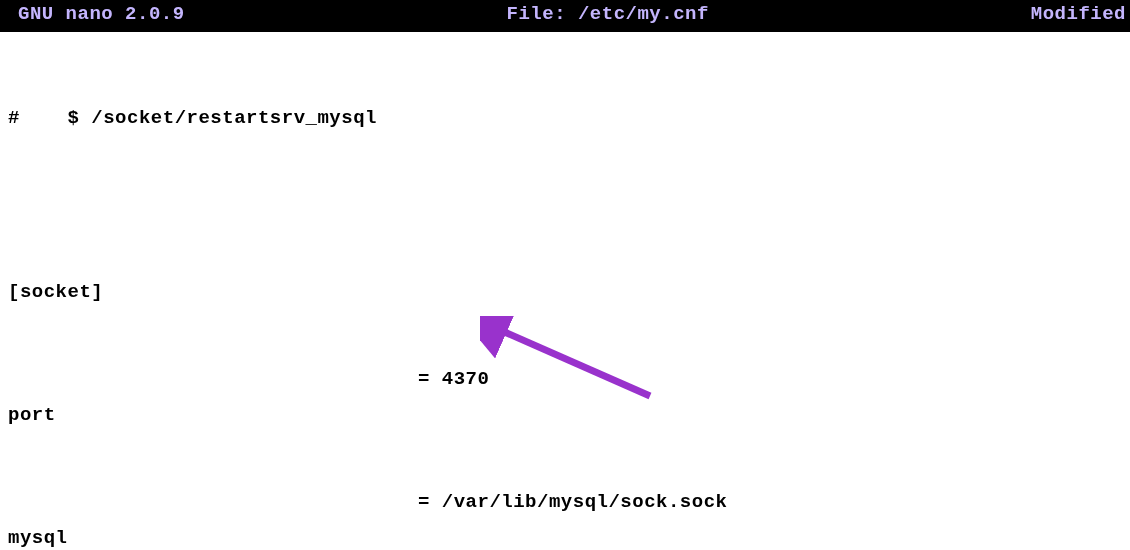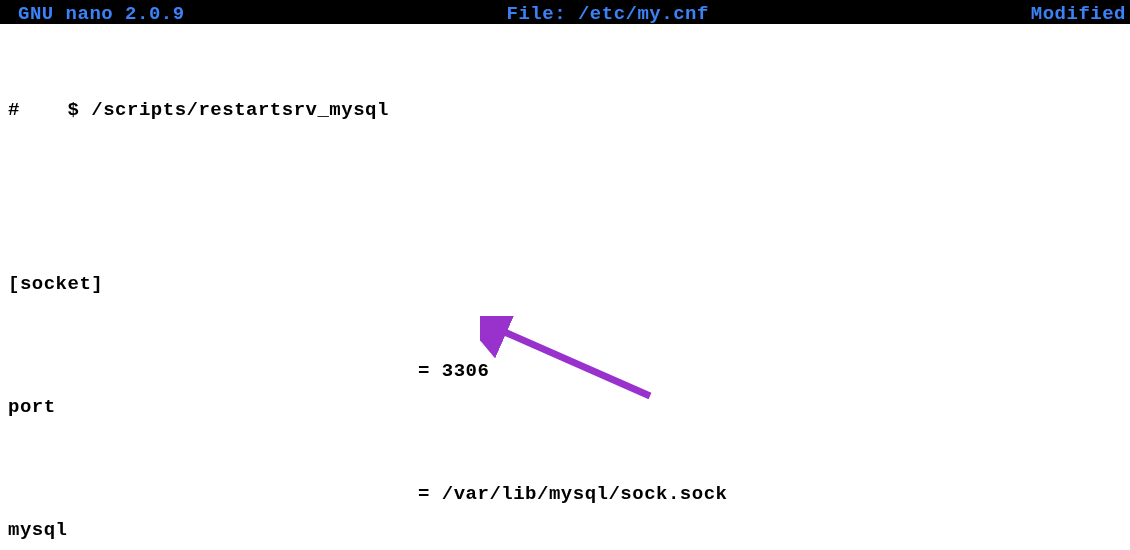--- a/index.html
+++ b/index.html
@@ -10,22 +10,22 @@
     font-size: 19px;
     font-weight: bold;
     background: #ffffff;
     color: #000000;
     overflow: hidden;
     position: relative;
     letter-spacing: 0.5px;
   }
   .title-bar {
     background: #000000;
-    color: #3b82f6;
-    height: 24px;
+    color: #c4b5fd;
+    height: 32px;
     line-height: 28px;
     display: flex;
     width: 100%;
     white-space: pre;
   }
   .title-left { padding-left: 18px; flex: 0 0 auto; }
   .title-center { flex: 1 1 auto; text-align: center; }
   .title-right { padding-right: 4px; flex: 0 0 auto; }
   .editor {
     padding: 0 8px;
@@ -46,24 +46,24 @@
 </head>
 <body>
 
 <div class="title-bar">
   <span class="title-left">GNU nano 2.0.9</span>
   <span class="title-center">File: /etc/my.cnf</span>
   <span class="title-right">Modified</span>
 </div>
 
 <div class="editor">
-  <div class="line"><span>#    $ /scripts/restartsrv_mysql</span></div>
+  <div class="line"><span>#    $ /socket/restartsrv_mysql</span></div>
   <div class="line">&nbsp;</div>
   <div class="line"><span>[socket]</span></div>
-  <div class="line"><span class="key-col">port</span><span class="val-col">= 3306</span></div>
+  <div class="line"><span class="key-col">port</span><span class="val-col">= 4370</span></div>
   <div class="line"><span class="key-col">mysql</span><span class="val-col">= /var/lib/mysql/sock.sock</span></div>
   <div class="line">&nbsp;</div>
   
   
   
   
   
   
   
   

